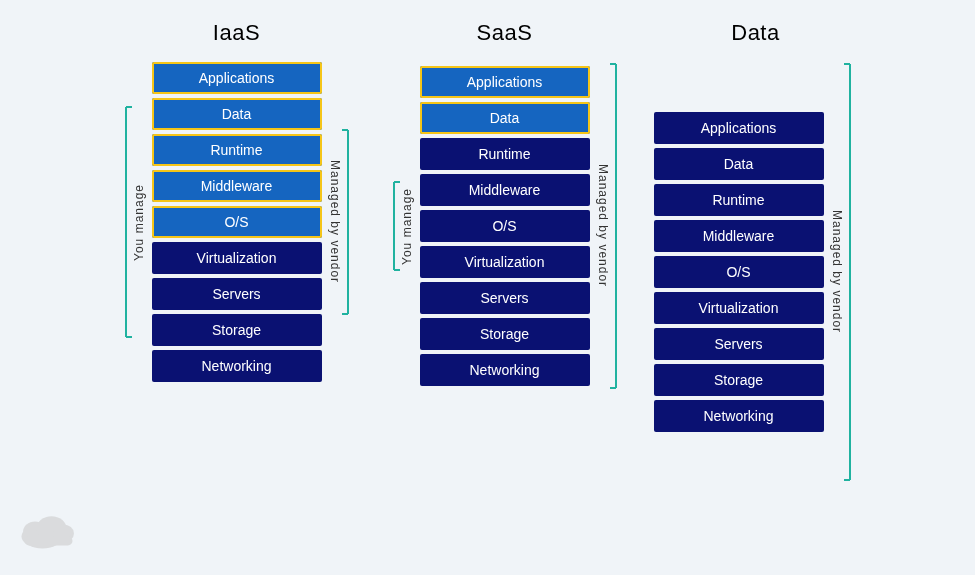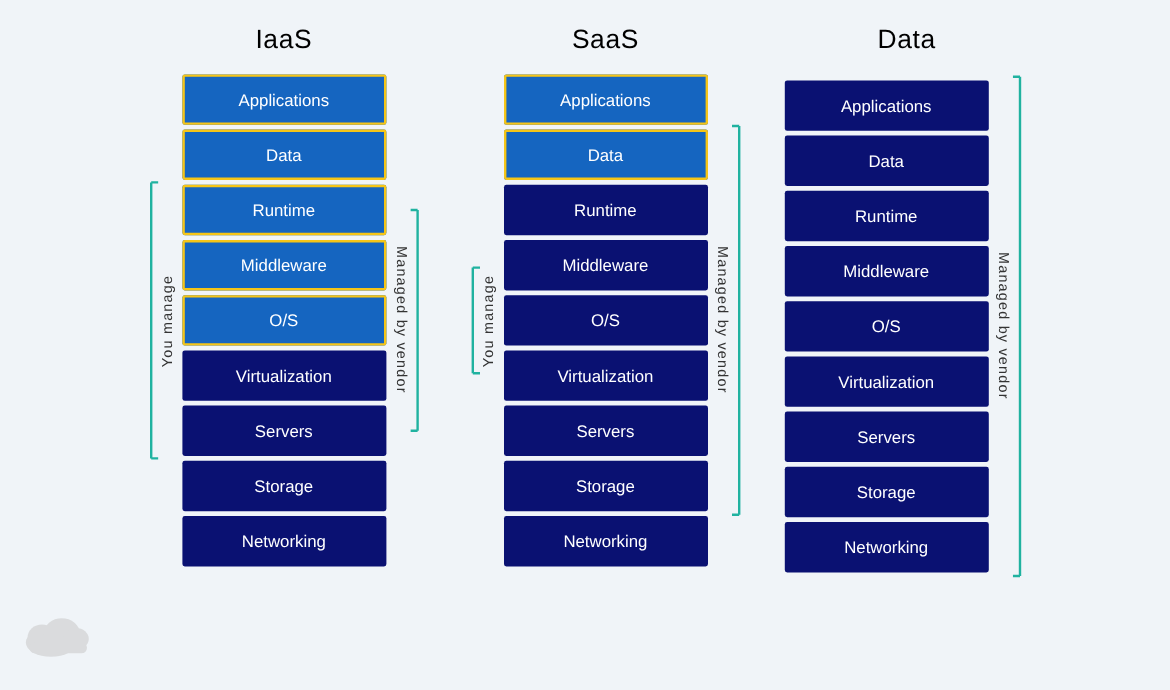--- a/index.html
+++ b/index.html
@@ -48,21 +48,21 @@
 
     .stack {
       display: flex;
       flex-direction: column;
       gap: 4px;
       position: relative;
     }
 
     .layer {
       width: 170px;
-      height: 42px;
+      height: 32px;
       display: flex;
       align-items: center;
       justify-content: center;
       font-size: 14px;
       font-weight: 500;
       color: #fff;
       border-radius: 2px;
       background: #0a1172;
     }
 

